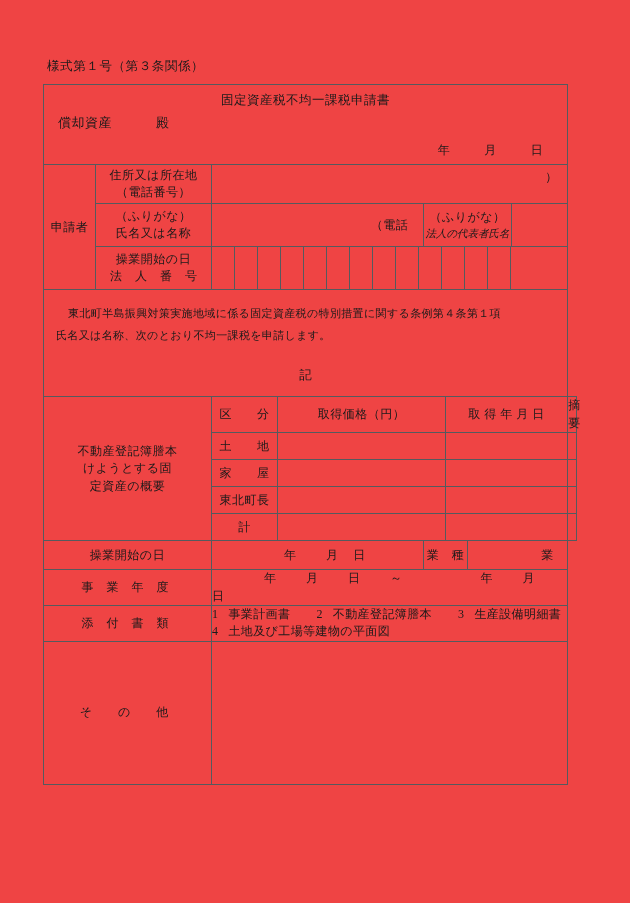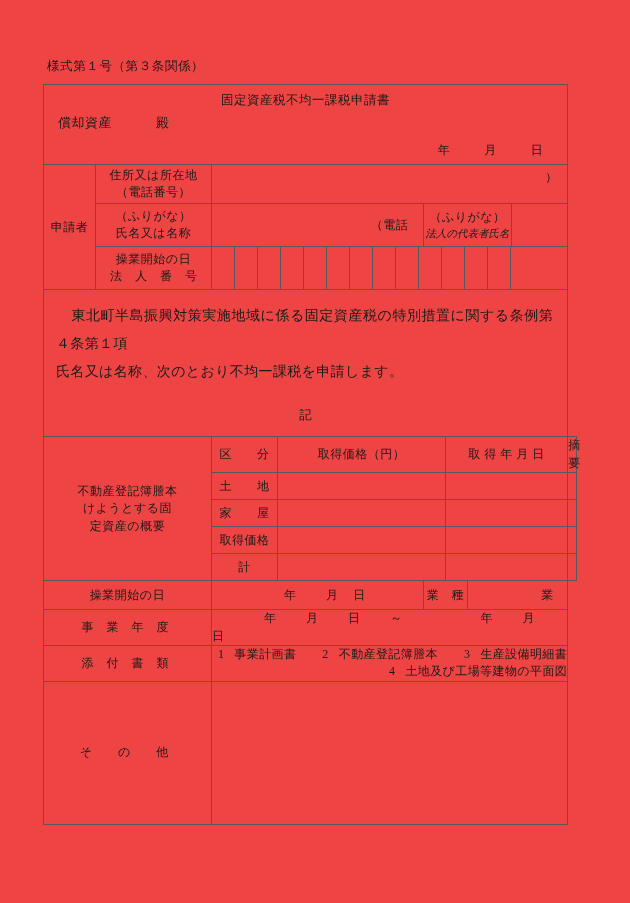--- a/index.html
+++ b/index.html
@@ -111,40 +111,39 @@
     border-right: 1px solid #555a5e;
     flex: 0 0 22px;
     height: 100%;
   }
   .numgrid .nb:last-child {
     border-right: none;
     flex: 1 1 auto;
   }
   
   .statement {
-    font-size: 14px;
+    font-size: 11px;
     line-height: 2.0;
     padding: 12px 14px 6px 12px;
     letter-spacing: 0.35px;
     text-align: justify;
   }
   .statement p { margin: 0; }
   .statement .indent { text-indent: 1.1em; }
   .ki {
     text-align: center;
     font-size: 12.5px;
     padding: 14px 0 12px 0;
   }
   
   .attach {
     font-size: 12px;
     padding: 10px 10px 10px 14px;
     line-height: 2.5;
     letter-spacing: 0.4px;
-    text-align: right;
   }
   .attach .num { margin-right: 10px; }
   .attach .gap { display: inline-block; width: 26px; }
   
   .ymd {
     font-size: 12px;
     letter-spacing: 0.5px;
   }
   .ymd .s1 { display: inline-block; width: 42px; }
   .ymd .s2 { display: inline-block; width: 42px; }
@@ -269,21 +268,21 @@
     </tr>
 
     <tr>
       <td colspan="3" class="lbl">家　　屋</td>
       <td colspan="4" style="height:26px;"></td>
       <td colspan="4"></td>
       <td colspan="2"></td>
     </tr>
 
     <tr>
-      <td colspan="3" class="lbl">取得価格</td>
+      <td colspan="3" class="lbl">東北町長</td>
       <td colspan="4" style="height:26px;"></td>
       <td colspan="4"></td>
       <td colspan="2"></td>
     </tr>
 
     <tr>
       <td colspan="3" class="lbl">計</td>
       <td colspan="4" style="height:26px;"></td>
       <td colspan="4"></td>
       <td colspan="2"></td>

